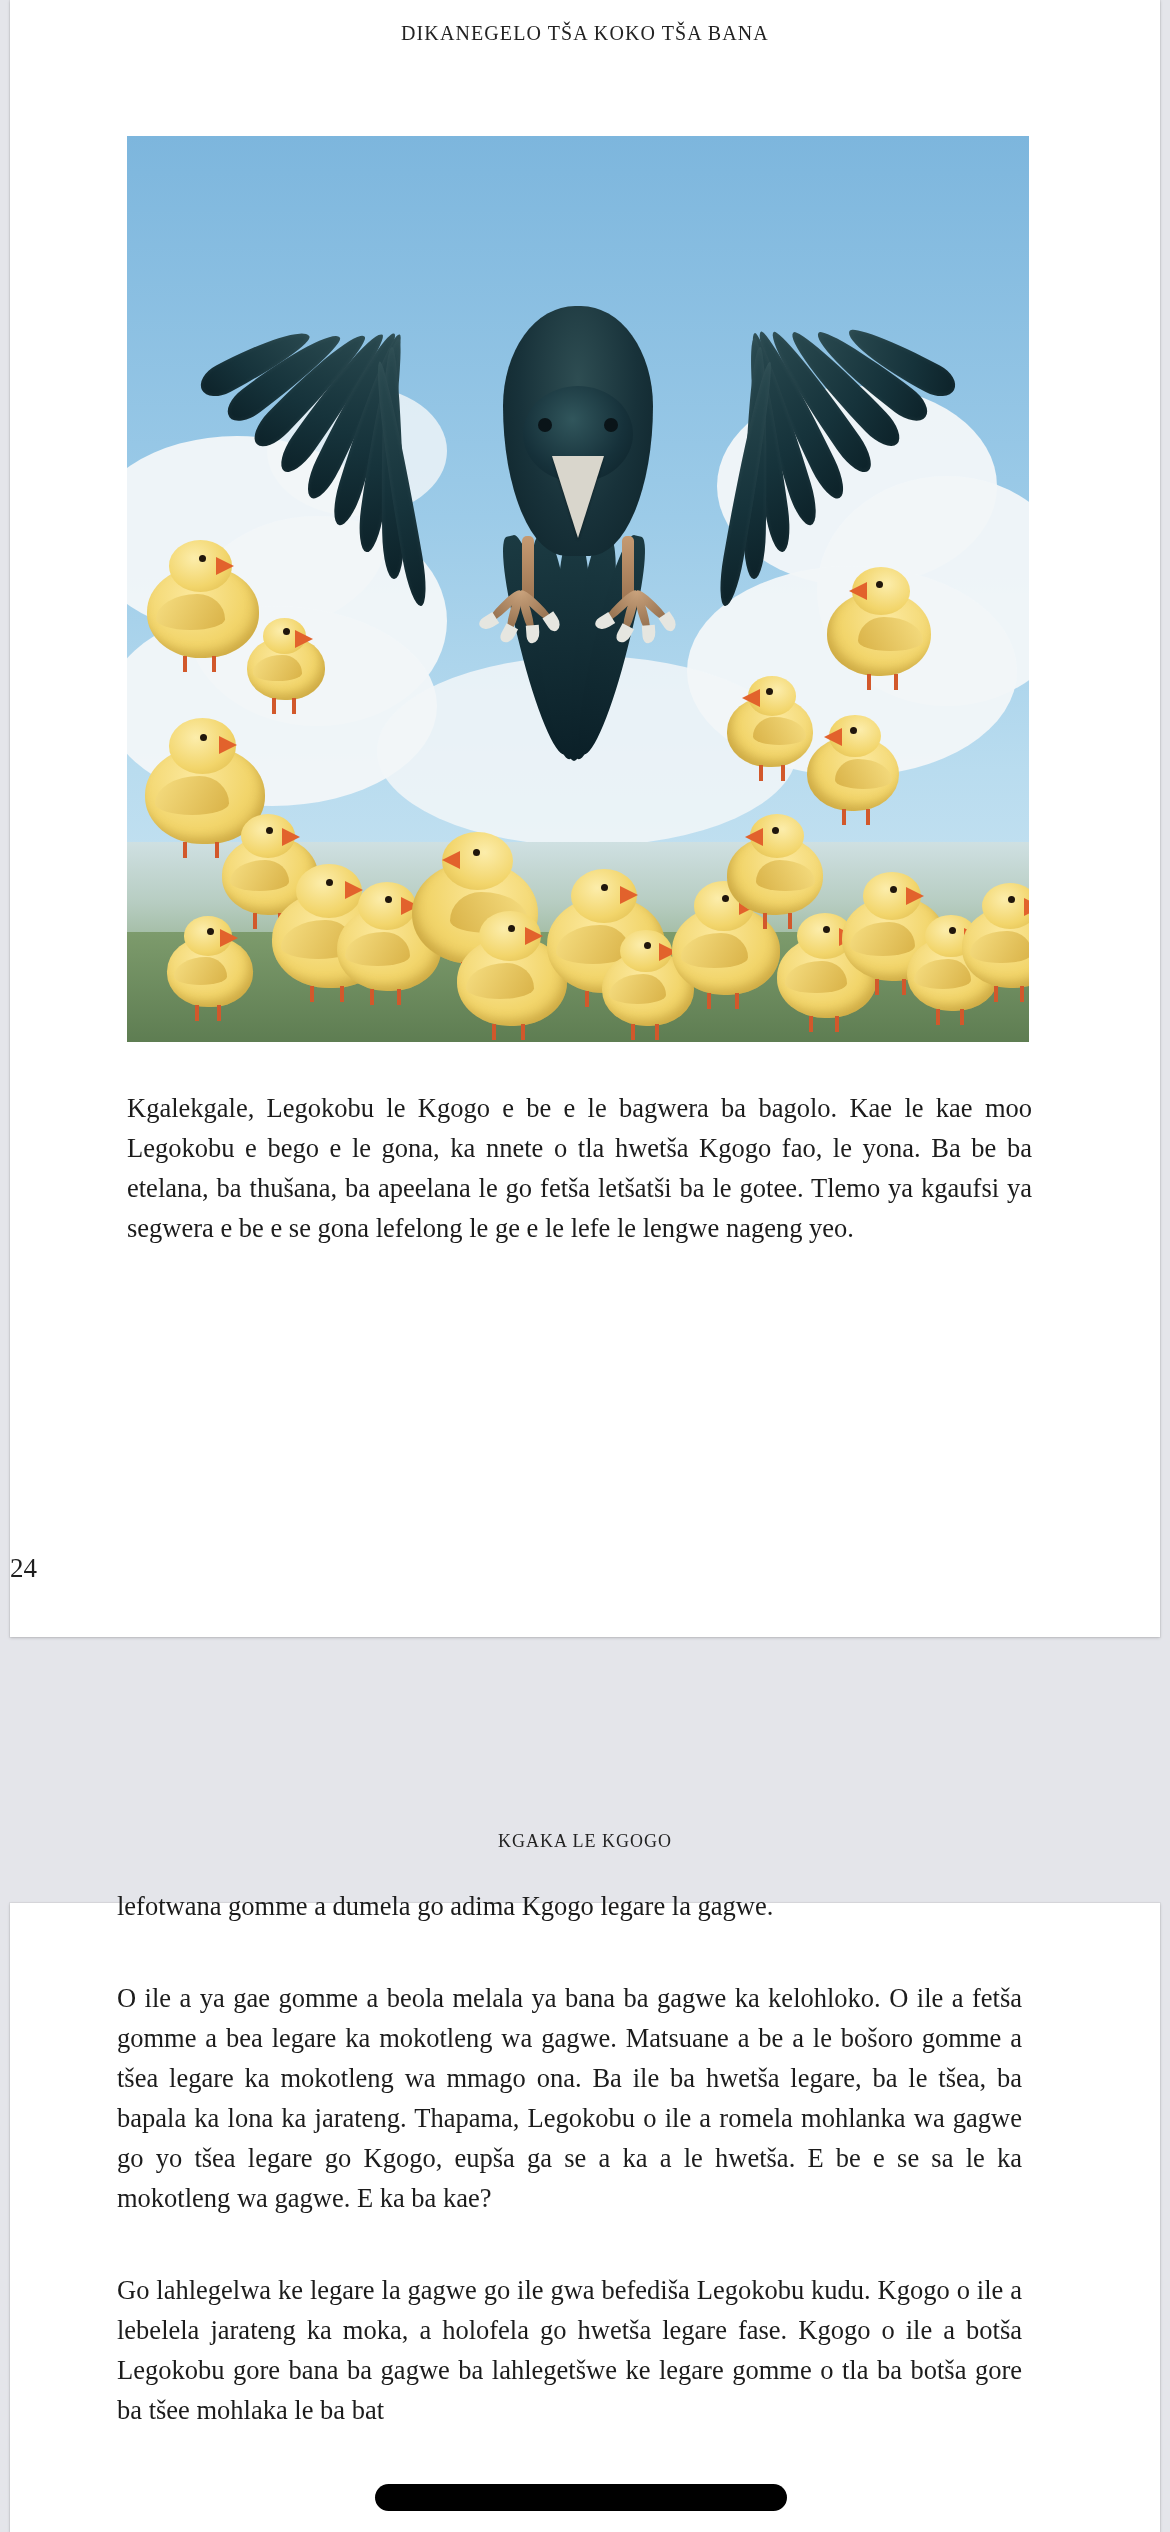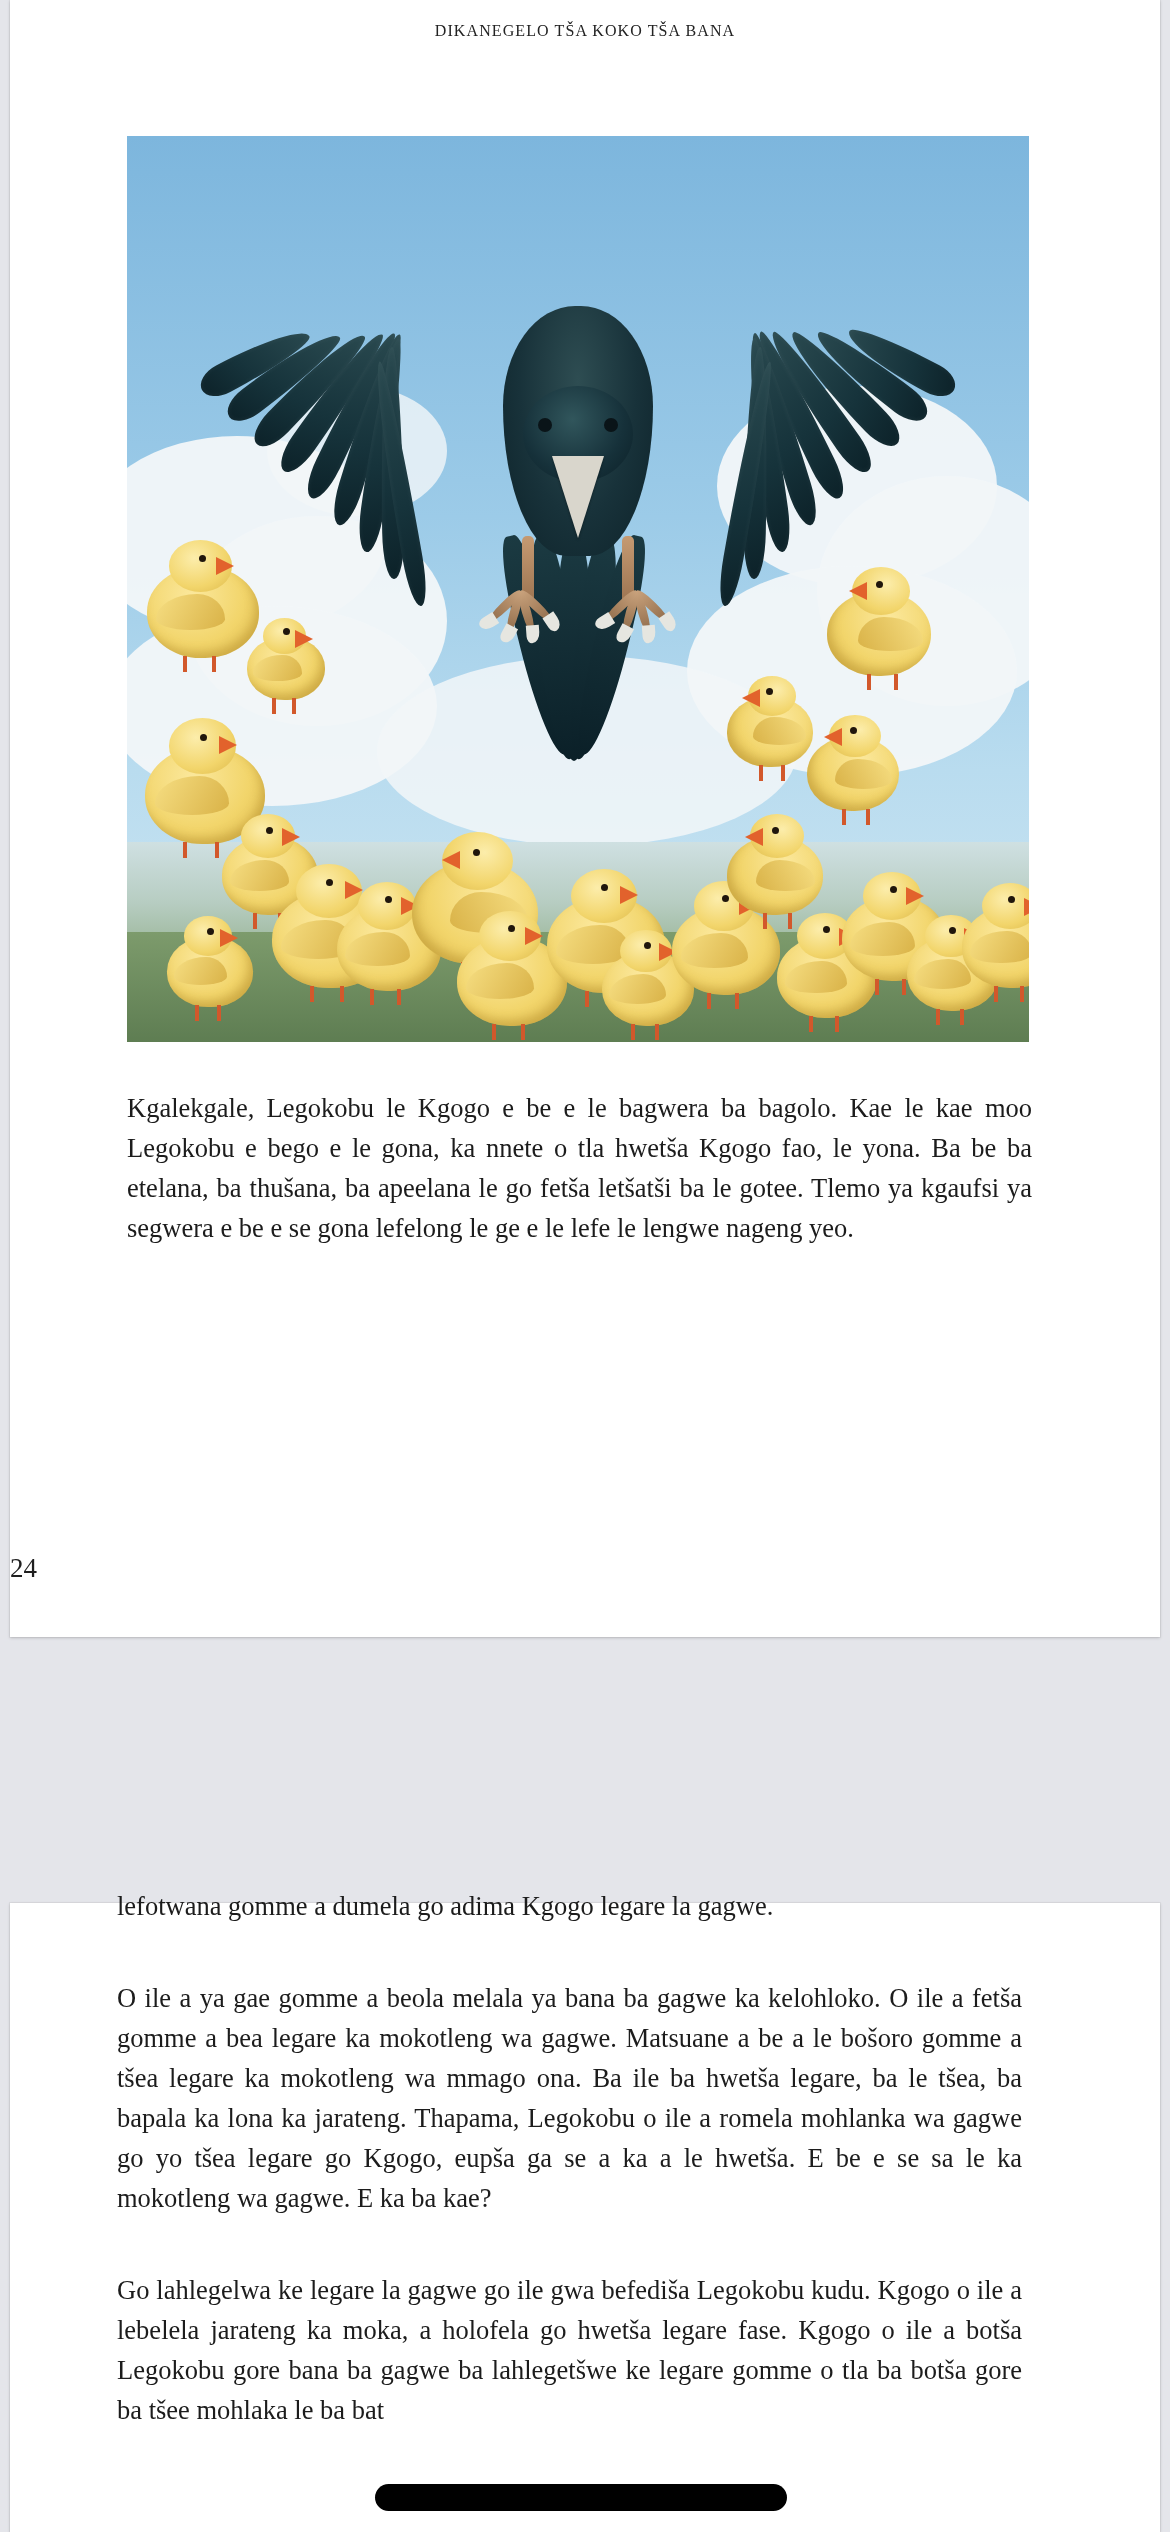--- a/index.html
+++ b/index.html
@@ -16,21 +16,21 @@
     background:#ffffff;
     box-shadow:0 1px 3px rgba(0,0,0,0.18), 0 0 0 1px rgba(0,0,0,0.04);
     overflow:hidden;
   }
   #page-1 { top:0px; height:1637px; }
   #page-2 { top:1903px; height:629px; }
 
   .running-head {
     position:absolute; left:0; width:100%;
     text-align:center;
-    font-size:16px;
+    font-size:20px;
     letter-spacing:1.1px;
     color:#232323;
     font-variant:small-caps;
     text-transform:uppercase;
     font-family:"Liberation Serif","DejaVu Serif",serif;
   }
   #head-1 { top:22px; }
   #head-2 { top:1831px; font-size:18px; letter-spacing:1.0px; }
 
   
@@ -501,20 +501,21 @@
 
     <div class="col" id="body-1">
       <p>Kgalekgale, Legokobu le Kgogo e be e le bagwera ba bagolo. Kae le kae moo Legokobu e bego e le gona, ka nnete o tla hwetša Kgogo fao, le yona. Ba be ba etelana, ba thušana, ba apeelana le go fetša letšatši ba le gotee. Tlemo ya kgaufsi ya segwera e be e se gona lefelong le ge e le lefe le lengwe nageng yeo.</p>
     </div>
 
     <div class="folio" id="folio-1">24</div>
   </div>
 
   <div class="page" id="page-2"></div>
 
+  <div class="running-head" id="head-2">KGAKA LE KGOGO</div>
 
   <div class="col" id="body-2">
     <p>lefotwana gomme a dumela go adima Kgogo legare la gagwe.</p>
     <p class="gap">O ile a ya gae gomme a beola melala ya bana ba gagwe ka kelohloko. O ile a fetša gomme a bea legare ka mokotleng wa gagwe. Matsuane a be a le bošoro gomme a tšea legare ka mokotleng wa mmago ona. Ba ile ba hwetša legare, ba le tšea, ba bapala ka lona ka jarateng.  Thapama, Legokobu o ile a romela mohlanka wa gagwe go yo tšea legare go Kgogo, eupša ga se a ka a le hwetša. E be e se sa le ka mokotleng wa gagwe. E ka ba kae?</p>
     <p class="gap">Go lahlegelwa ke legare la gagwe go ile gwa befediša Legokobu kudu. Kgogo o ile a lebelela jarateng ka moka, a holofela go hwetša legare fase. Kgogo o ile a botša Legokobu gore bana ba gagwe ba lahlegetšwe ke legare gomme o tla ba botša gore ba tšee mohlaka le ba bat</p>
   </div>
 
   <div class="ink-stroke"></div>
 
 </div>

